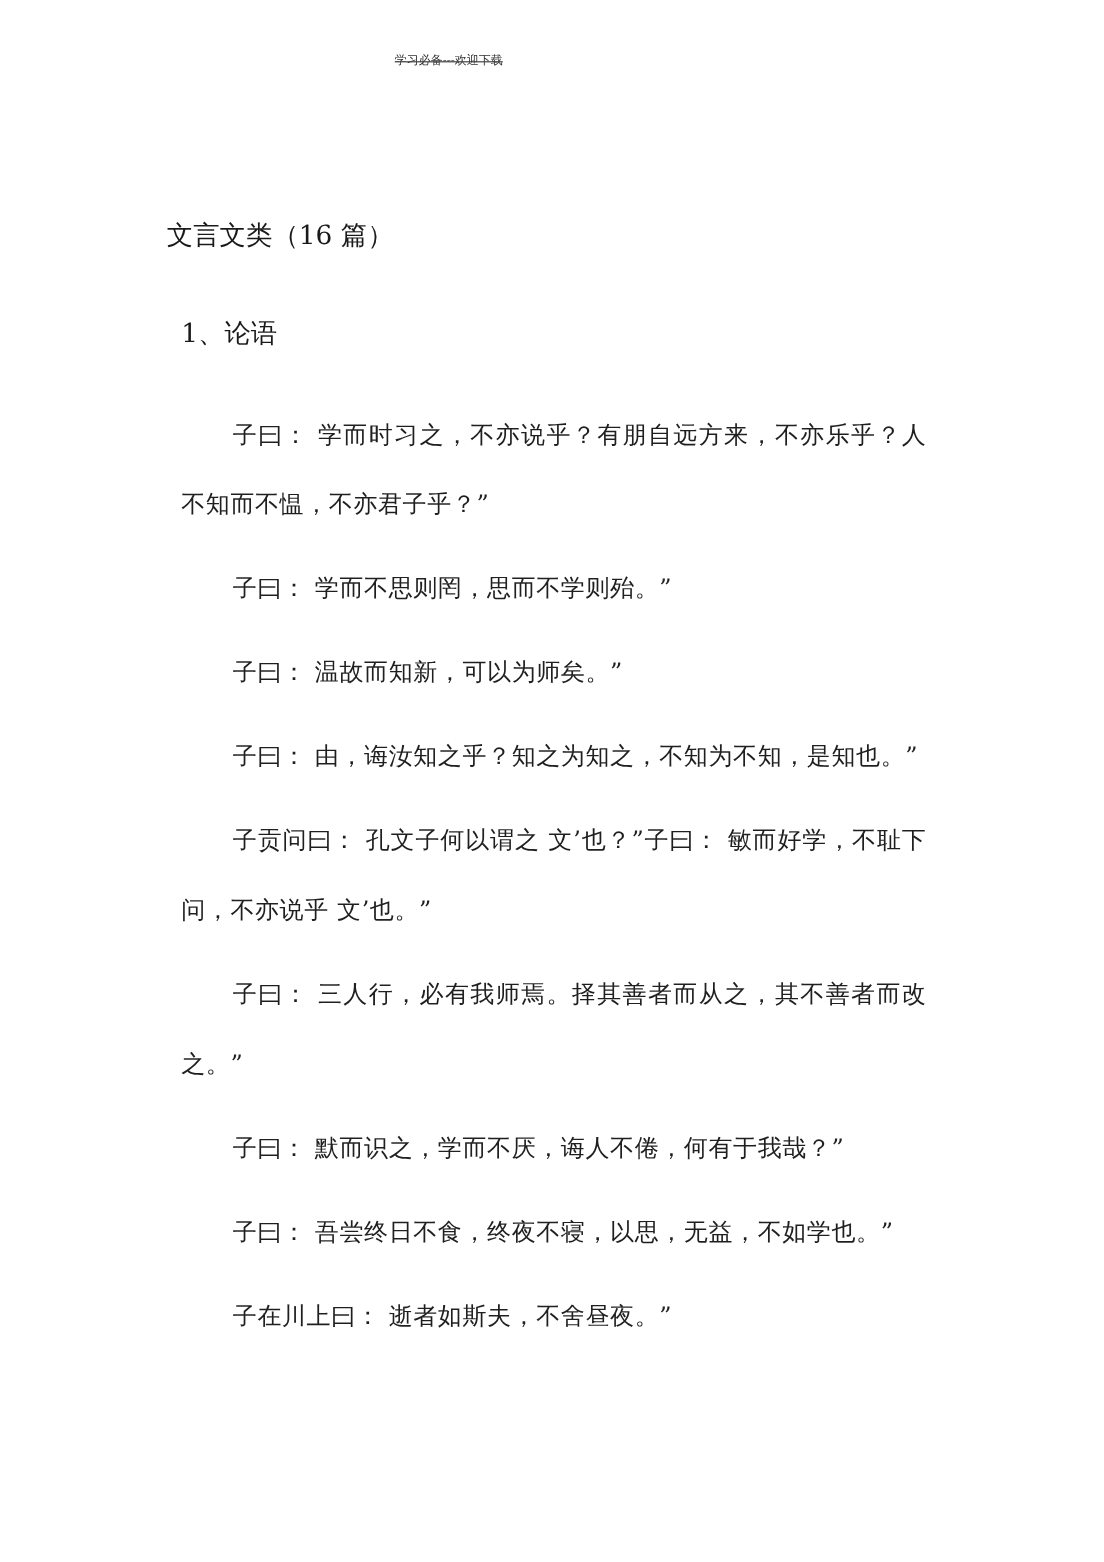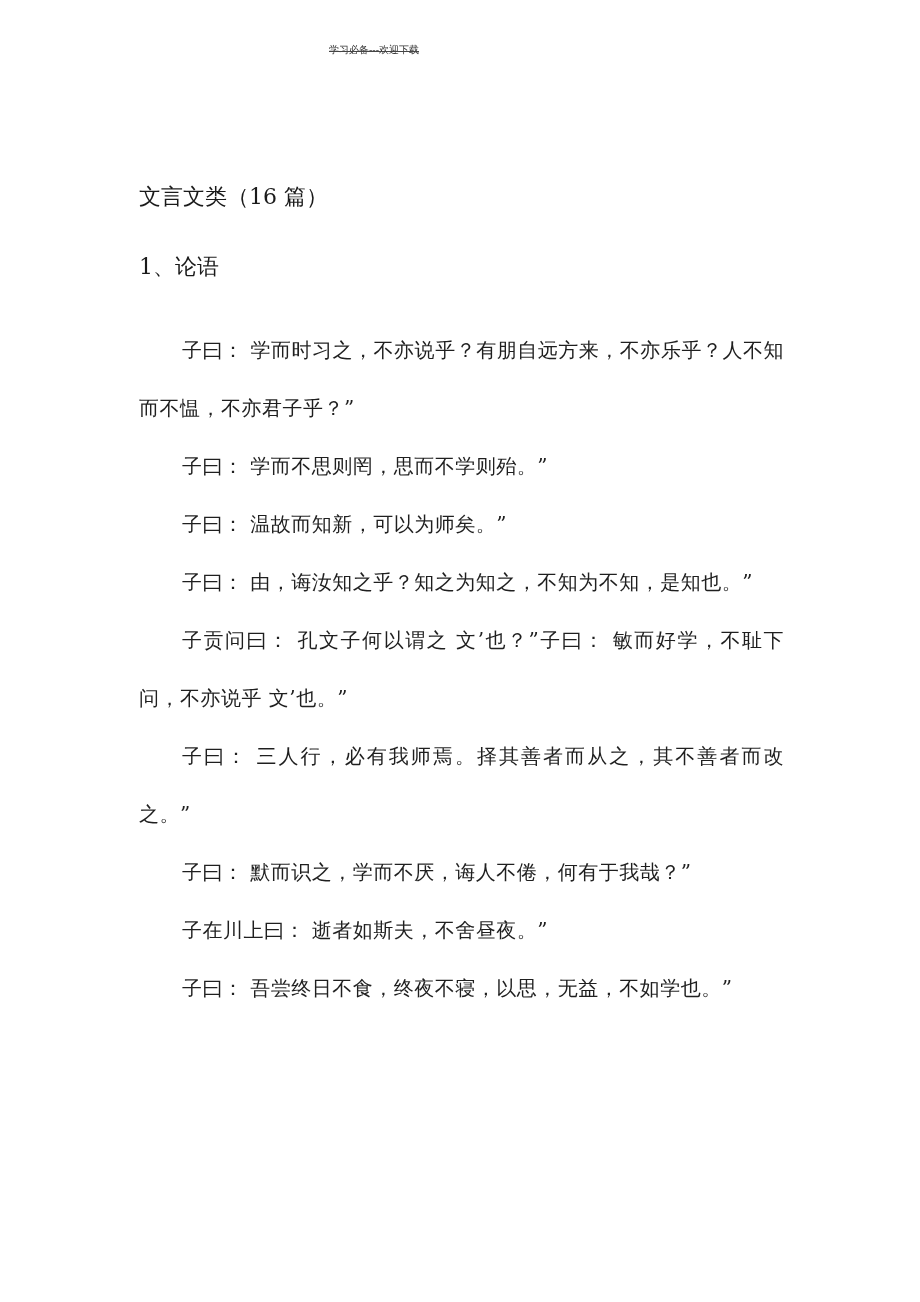--- a/index.html
+++ b/index.html
@@ -47,34 +47,34 @@
       margin: 0;
       font-weight: normal;
     }
     .sub-title {
       position: absolute;
       left: 139px;
       top: 252px;
       font-size: 22px;
       line-height: 30px;
       color: #1a1a1a;
-      margin: 0;
+      margin: 12px;
       font-weight: normal;
     }
     .content {
       position: absolute;
       left: 139px;
       top: 321px;
       width: 645px;
     }
     .para {
       font-size: 20px;
       line-height: 58px;
       text-indent: 43px;
-      margin: 0;
+      margin: 12px;
       color: #1f1f1f;
       text-align: justify;
       letter-spacing: 0.5px;
     }
   </style>
 </head>
 <body>
 
 <div class="page-header">
   <span>学习必备---欢迎下载</span>
@@ -85,15 +85,15 @@
 <h2 class="sub-title">1、论语</h2>
 
 <div class="content">
   <p class="para">子曰： 学而时习之，不亦说乎？有朋自远方来，不亦乐乎？人不知而不愠，不亦君子乎？”</p>
   <p class="para">子曰： 学而不思则罔，思而不学则殆。”</p>
   <p class="para">子曰： 温故而知新，可以为师矣。”</p>
   <p class="para">子曰： 由，诲汝知之乎？知之为知之，不知为不知，是知也。”</p>
   <p class="para">子贡问曰： 孔文子何以谓之 文’也？”子曰： 敏而好学，不耻下问，不亦说乎 文’也。”</p>
   <p class="para">子曰： 三人行，必有我师焉。择其善者而从之，其不善者而改之。”</p>
   <p class="para">子曰： 默而识之，学而不厌，诲人不倦，何有于我哉？”</p>
+  <p class="para">子曰： 吾尝终日不食，终夜不寝，以思，无益，不如学也。”</p>
   <p class="para">子在川上曰： 逝者如斯夫，不舍昼夜。”</p>
-  <p class="para">子曰： 吾尝终日不食，终夜不寝，以思，无益，不如学也。”</p>
 </div>
 
 </body></html>

